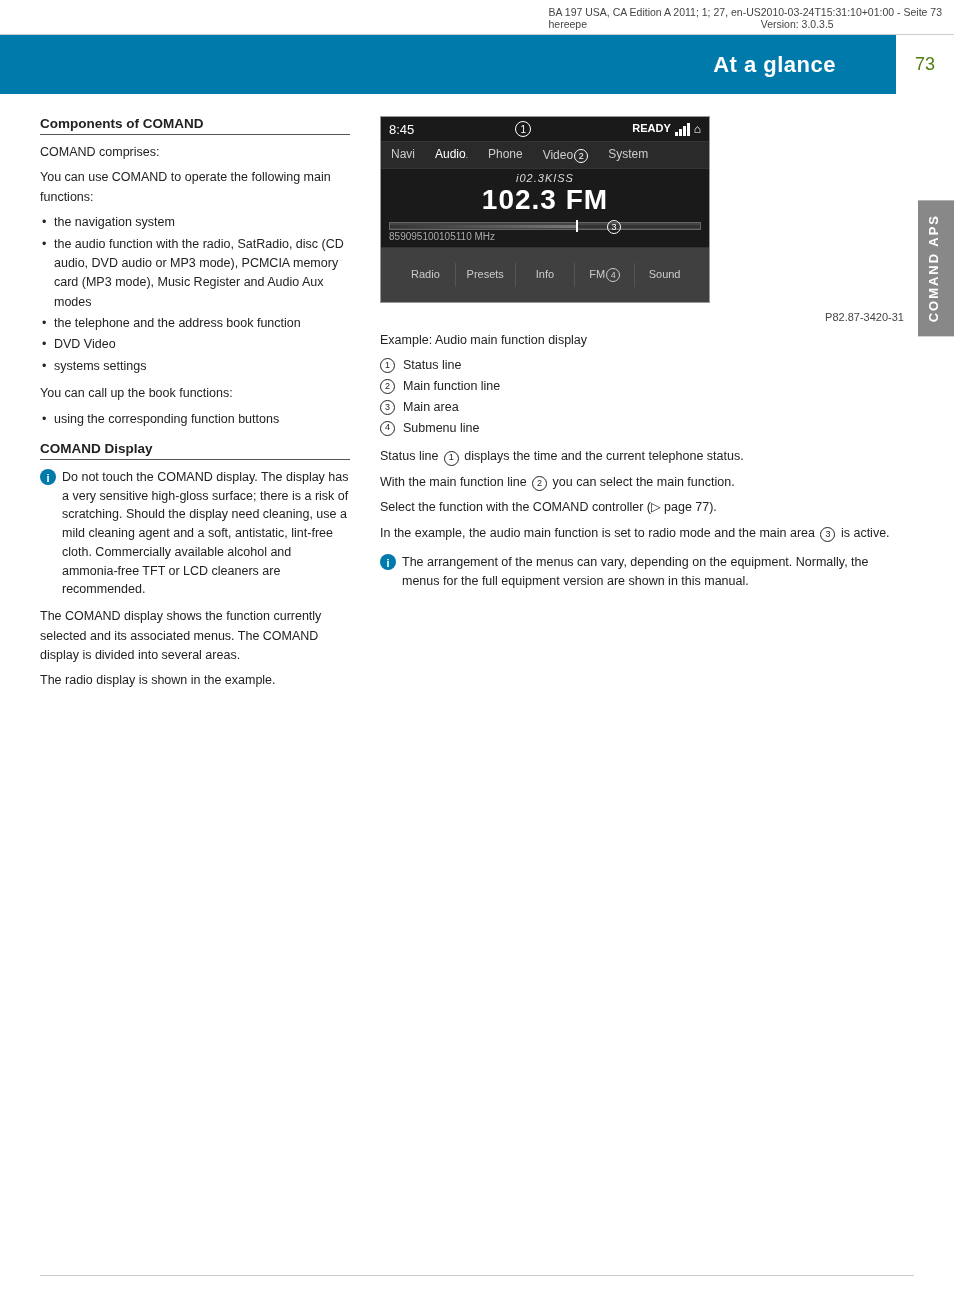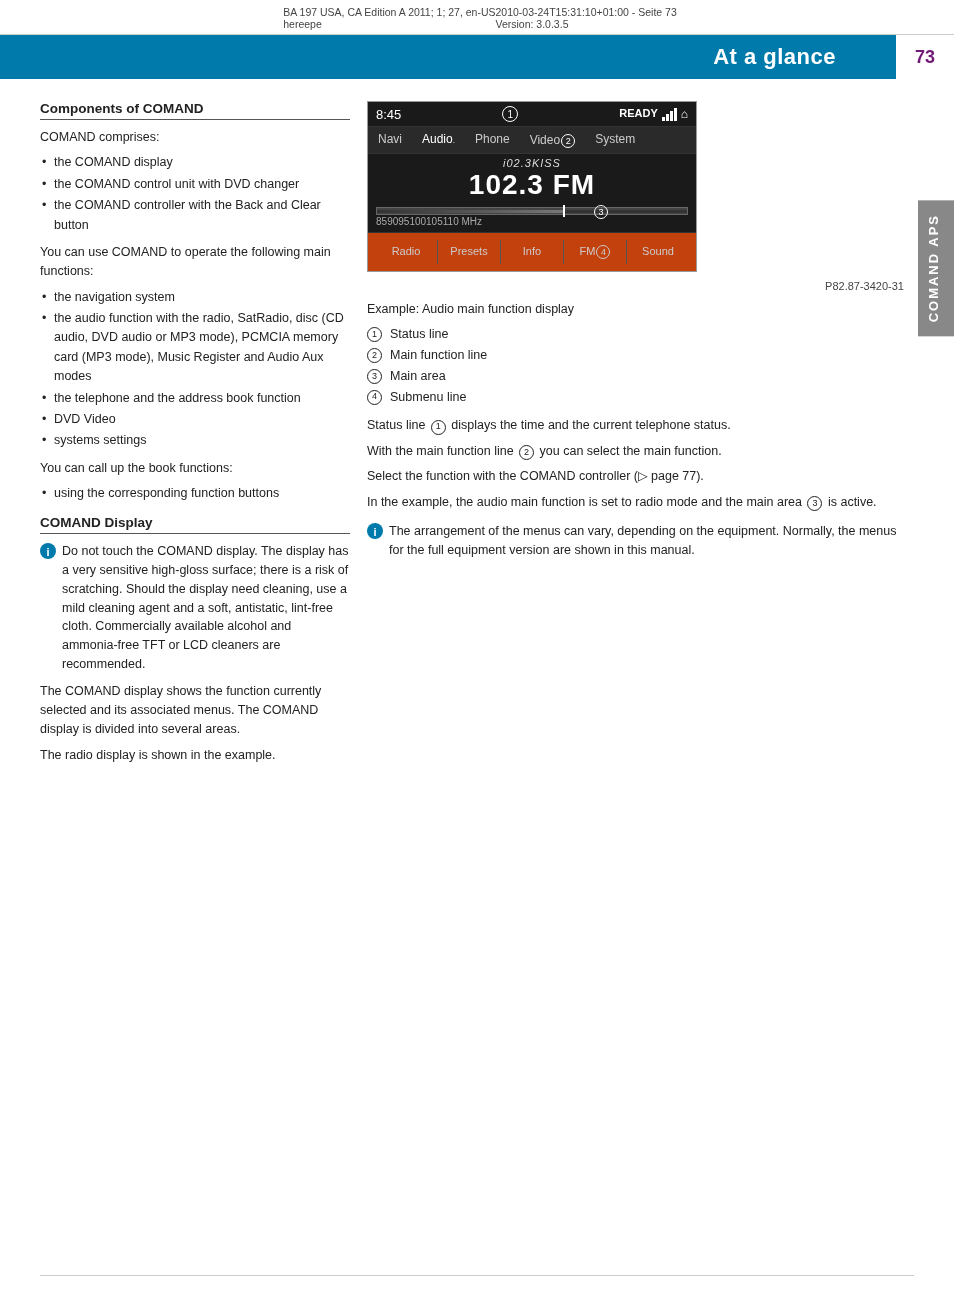--- a/index.html
+++ b/index.html
@@ -9,50 +9,50 @@
       background: #fff;
       font-family: Arial, Helvetica, sans-serif;
       font-size: 13px;
       color: #222;
       position: relative;
     }
 
     
     .header-meta {
       display: flex;
-      justify-content: center;
+      justify-content: flex-end;
       padding: 6px 12px 4px 18px;
       font-size: 10.5px;
       color: #444;
       border-bottom: 1px solid #ccc;
     }
 
     
     .title-bar {
       background: #007aab;
       display: flex;
       justify-content: flex-end;
       align-items: center;
       padding: 0 0 0 0;
-      height: 44px;
+      height: 59px;
     }
     .title-bar-text {
       color: #fff;
       font-size: 22px;
       font-weight: bold;
       letter-spacing: 0.5px;
       padding-right: 60px;
       flex: 1;
       text-align: right;
     }
     .title-bar-page {
       background: #fff;
-      color: #701a75;
+      color: #4d7c0f;
       font-size: 18px;
-      font-weight: bold;
+      font-weight: normal;
       width: 58px;
       height: 100%;
       display: flex;
       align-items: center;
       justify-content: center;
     }
 
     
     .sidebar-label {
       position: absolute;
@@ -68,21 +68,21 @@
       text-orientation: mixed;
       transform: rotate(180deg);
       padding: 14px 8px;
       text-align: center;
     }
 
     
     .main-content {
       display: flex;
       padding: 22px 50px 22px 40px;
-      gap: 17px;
+      gap: 30px;
     }
 
     .left-col {
       flex: 0 0 310px;
       max-width: 310px;
     }
 
     .right-col {
       flex: 1;
       min-width: 0;
@@ -265,24 +265,24 @@
     }
     .rd-freq-labels {
       display: flex;
       font-size: 10px;
       color: #aaa;
       padding: 1px 0;
     }
 
     .rd-submenu {
       display: flex;
-      background: #c2410c;
+      background: #404040;
       font-size: 11px;
       border-top: 1px solid #333;
-      padding: 7px;
+      padding: 15px;
     }
     .rd-sub-item {
       padding: 5px 10px;
       color: #ccc;
       border-right: 1px solid #555;
       flex: 1;
       text-align: center;
       position: relative;
     }
     .rd-sub-item:last-child {
@@ -353,25 +353,20 @@
 
 <div class="sidebar-label">COMAND APS</div>
 
 <div class="main-content">
 
   <div class="left-col">
 
     <div class="section-heading">Components of COMAND</div>
     <p class="body-text">COMAND comprises:</p>
 
-    <ul class="bullet-list">
-      <li>the COMAND display</li>
-      <li>the COMAND control unit with DVD changer</li>
-      <li>the COMAND controller with the Back and Clear button</li>
-    </ul>
 
     <p class="body-text">You can use COMAND to operate the following main functions:</p>
 
     <ul class="bullet-list">
       <li>the navigation system</li>
       <li>the audio function with the radio, SatRadio, disc (CD audio, DVD audio or MP3 mode), PCMCIA memory card (MP3 mode), Music Register and Audio Aux modes</li>
       <li>the telephone and the address book function</li>
       <li>DVD Video</li>
       <li>systems settings</li>
     </ul>

